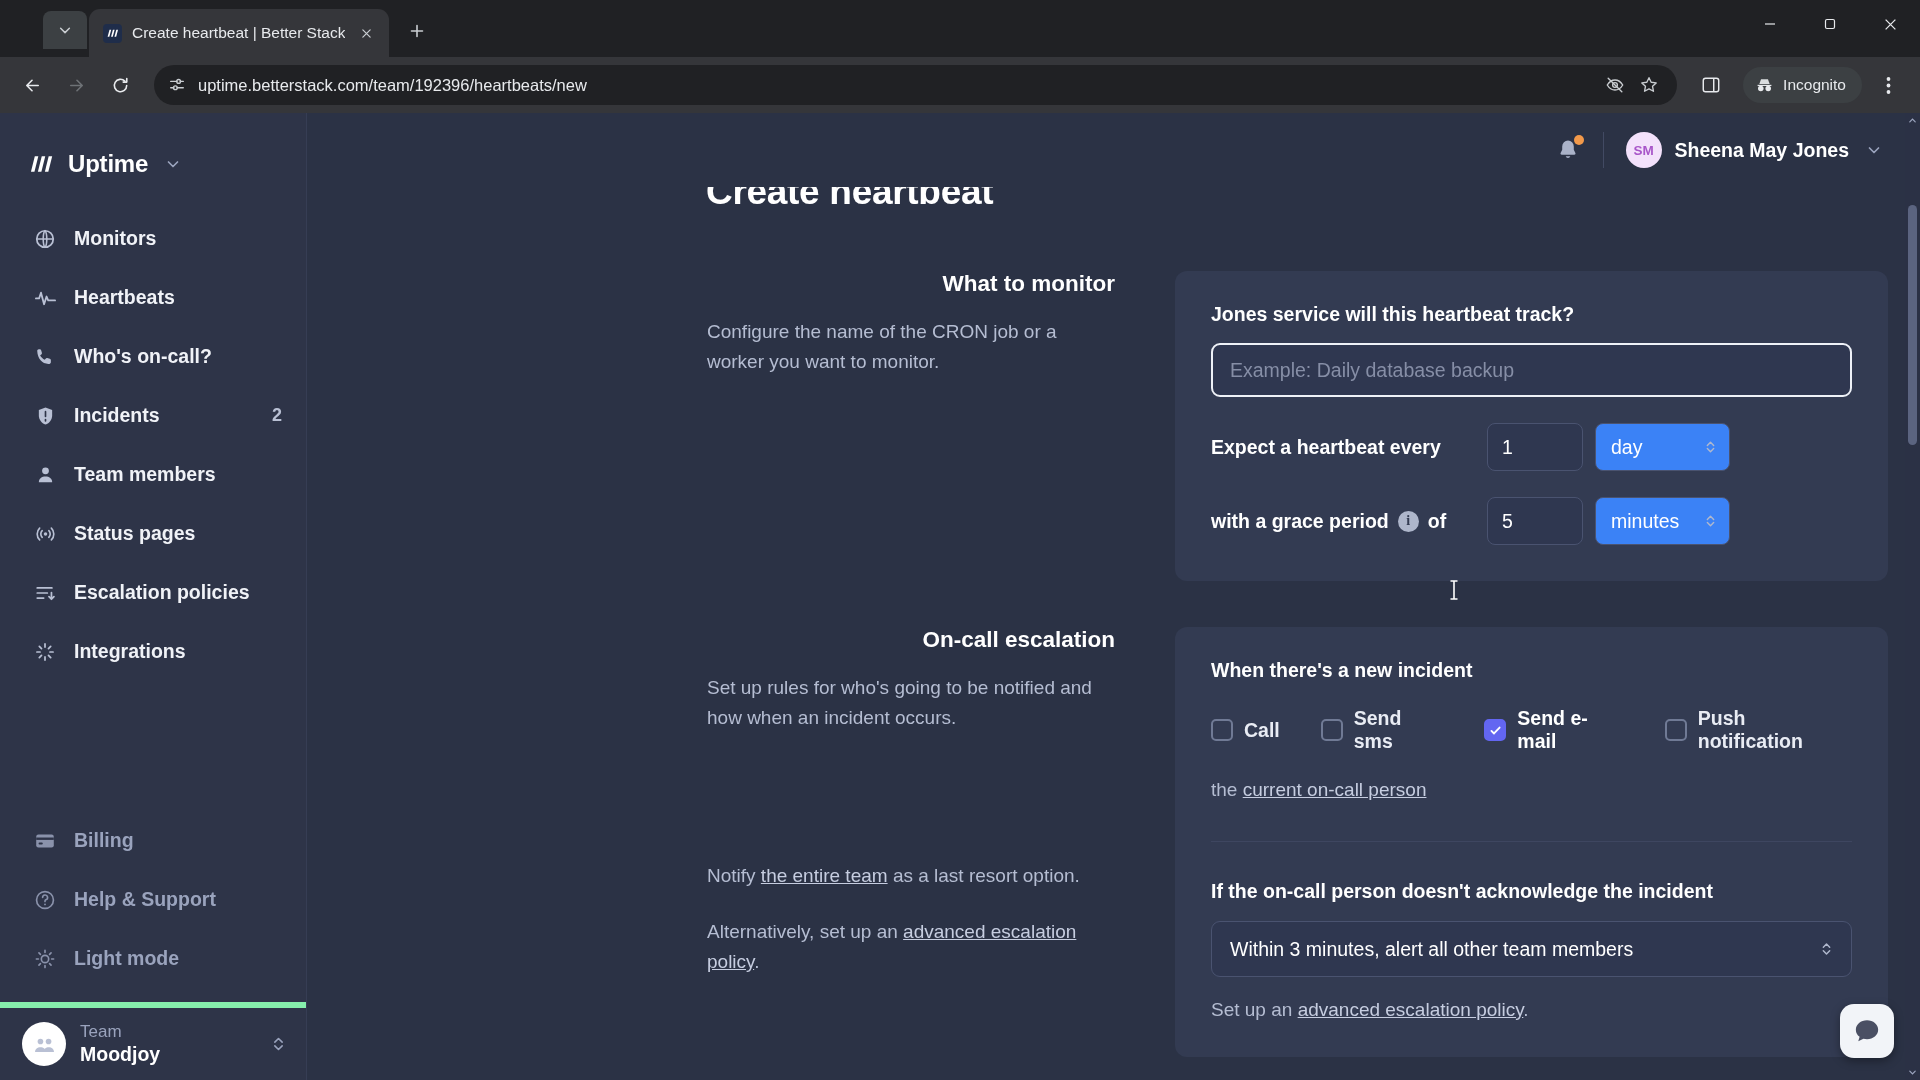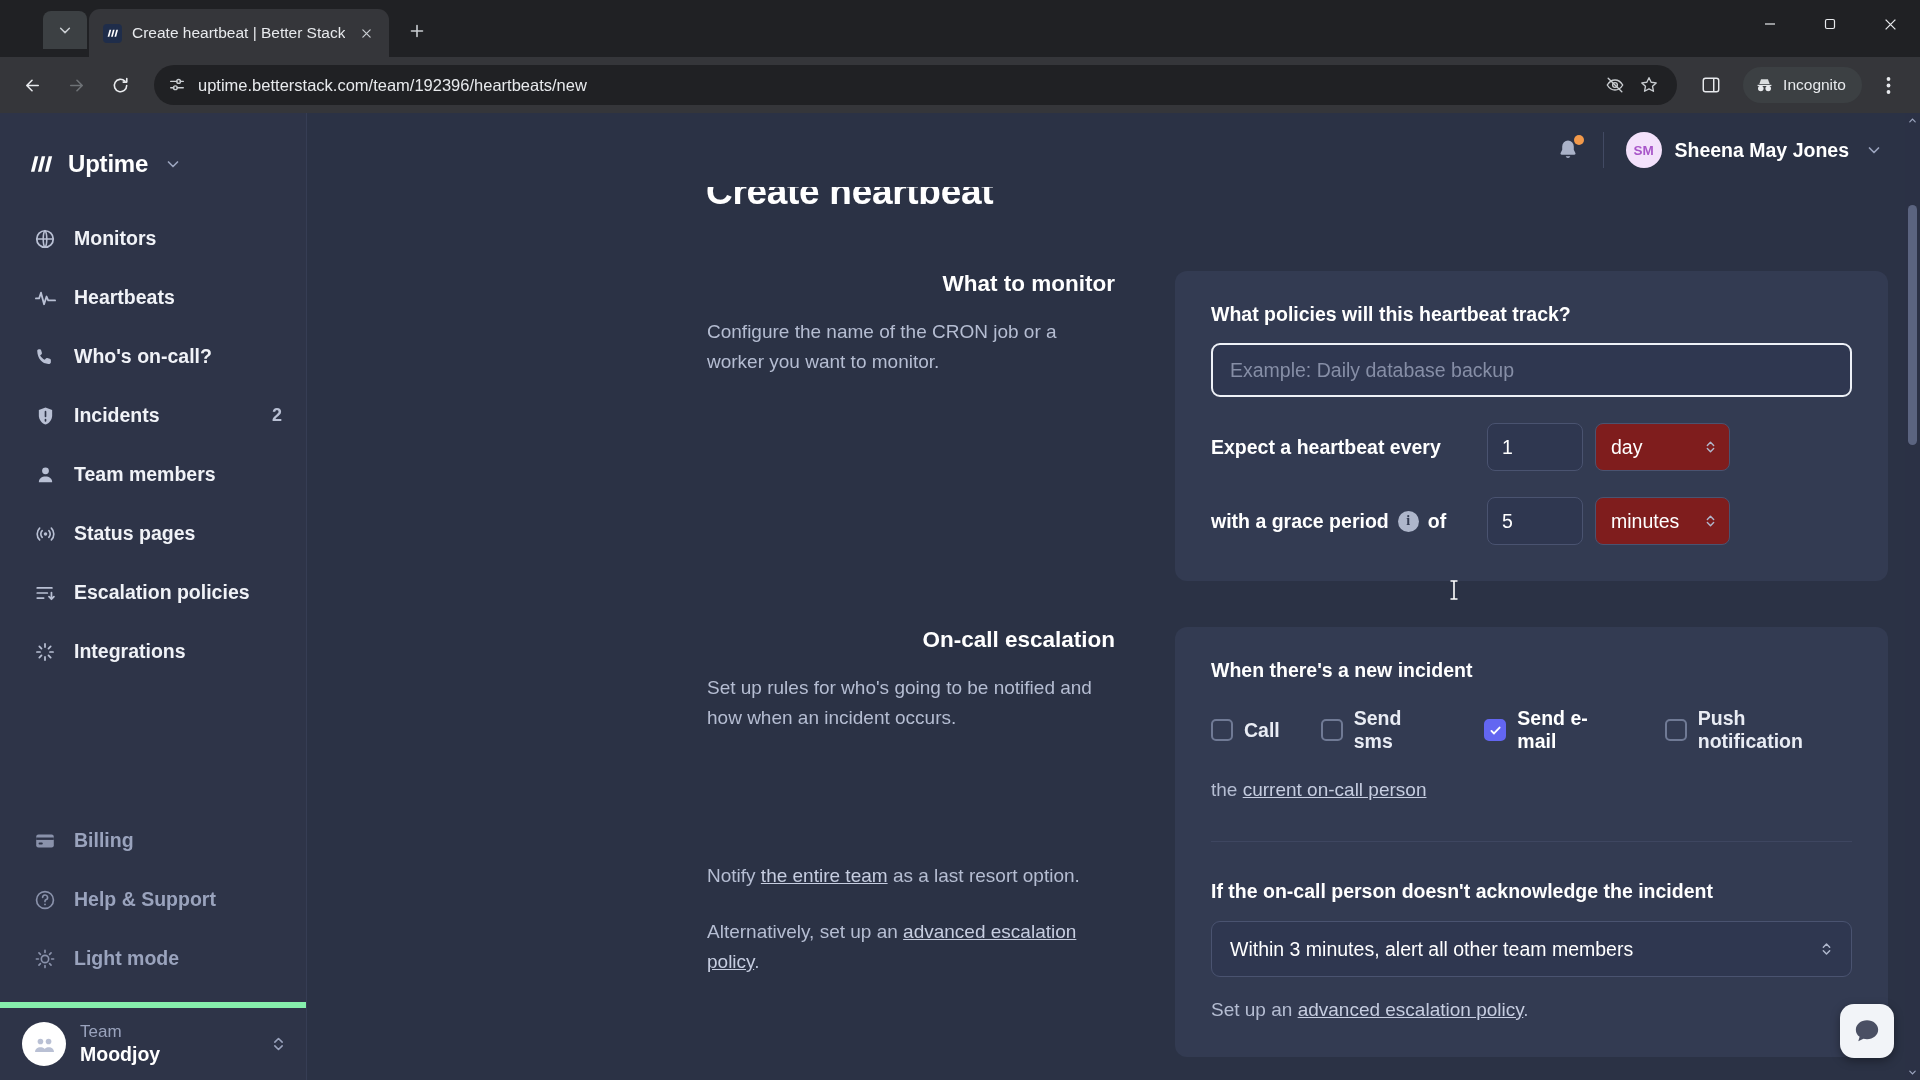--- a/index.html
+++ b/index.html
@@ -170,21 +170,21 @@
     display: flex; align-items: center; justify-content: center;
     font-family: "Liberation Serif", serif;
   }
   .num-input {
     width: 96px; height: 48px; background: #2f3750;
     border: 1px solid #4a5370; border-radius: 8px;
     color: #fff; font-size: 19.5px; padding: 0 14px;
     font-family: inherit; outline: none;
   }
   .select-box {
-    width: 135px; height: 48px; background: #7f1d1d;
+    width: 135px; height: 48px; background: #3b82f6;
     border: 1px solid #4a5370; border-radius: 8px; margin-left: 12px;
     display: flex; align-items: center; padding: 0 12px 0 15px;
     color: #fff; font-size: 19.5px; position: relative;
   }
   .select-box .val { flex: 1; }
   .stepper { display: flex; flex-direction: column; gap: 2px; color: #b0b8cd; }
 
   
   .checks { display: flex; align-items: center; gap: 0; margin-top: 25px; flex-wrap: nowrap; }
   .check-item { display: flex; align-items: center; gap: 11px; margin-right: 41px; }
@@ -527,21 +527,21 @@
       <div class="content">
         <div class="content-inner">
           <h1 class="page-title">Create heartbeat</h1>
 
           <div class="section">
             <div class="sec-left">
               <div class="sec-title">What to monitor</div>
               <div class="sec-desc">Configure the name of the CRON job or a worker you want to monitor.</div>
             </div>
             <div class="card">
-              <div class="card-label">What policies will this heartbeat track?</div>
+              <div class="card-label">Jones service will this heartbeat track?</div>
               <input class="text-input" type="text" placeholder="Example: Daily database backup" style="">
               <div class="row">
                 <span class="row-label">Expect a heartbeat every</span>
                 <input class="num-input" type="text" value="1" style="">
                 <span class="select-box">
                   <span class="val">day</span>
                   <span class="stepper">
                     <svg width="13" height="18" viewBox="0 0 14 20" fill="none" stroke="currentColor" stroke-width="1.6" stroke-linecap="round" stroke-linejoin="round">
                       <path d="M3.5 8.3L7 4.8l3.5 3.5"></path>
                         <path d="M3.5 11.7L7 15.2l3.5-3.5"></path>

